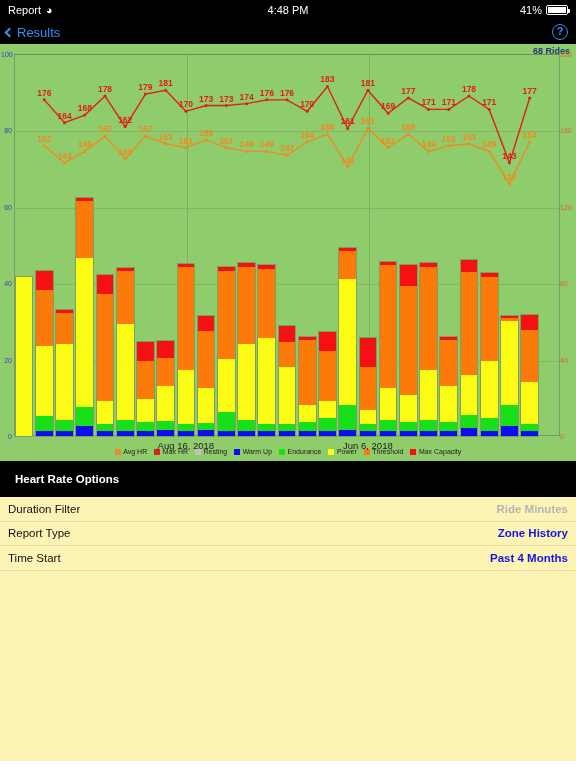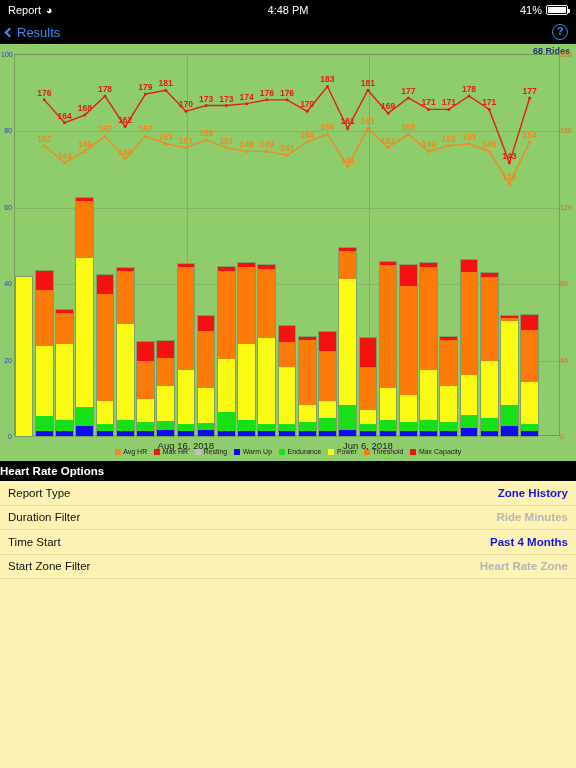--- a/index.html
+++ b/index.html
@@ -103,22 +103,22 @@
   #legend {
     position: absolute; left: 0; right: 0; bottom: 6px;
     display: flex; justify-content: center; align-items: center; gap: 7px;
     font-size: 7px; color: #1b1b1b;
   }
   .legend-item { display: flex; align-items: center; gap: 2.5px; white-space: nowrap; }
   .legend-swatch { width: 6px; height: 6px; display: inline-block; }
 
   
   #options-header {
-    height: 20px; background: #000; color: #fff; display: flex; align-items: center;
-    padding-left: 0; font-size: 11.5px; font-weight: bold;
+    height: 36px; background: #000; color: #fff; display: flex; align-items: center;
+    padding-left: 15px; font-size: 11.5px; font-weight: bold;
   }
   #options-list { background: #fdf3b5; }
   .opt-row {
     height: 24.5px; display: flex; align-items: center; justify-content: space-between;
     padding: 0 8px; border-bottom: 1px solid #e8dca0; cursor: pointer;
     background: #fdf3b5;
   }
   .opt-label { font-size: 11.5px; color: #111; }
   .opt-value { font-size: 11.5px; font-weight: bold; }
   .opt-value.active { color: #1414e6; }
@@ -492,29 +492,25 @@
     <div class="ytick-right" style="top: 159.8px;">120</div>
     <div class="ytick-right" style="top: 83.4px;">160</div>
     <div class="ytick-right" style="top: 7px;">200</div>
     <div class="xlabel" style="left: 185.889px; top: 396px;">Aug 16, 2018</div>
     <div class="xlabel" style="left: 367.889px; top: 396px;">Jun 6, 2018</div>
   </div>
 
 <div id="options-header">Heart Rate Options</div>
 <div id="options-list">
     <div class="opt-row">
+      <div class="opt-label">Duration Filter</div>
+      <div class="opt-value muted">Ride Minutes</div>
+    </div>
+    <div class="opt-row">
       <div class="opt-label">Report Type</div>
       <div class="opt-value active">Zone History</div>
-    </div>
-    <div class="opt-row">
-      <div class="opt-label">Duration Filter</div>
-      <div class="opt-value muted">Ride Minutes</div>
     </div>
     <div class="opt-row">
       <div class="opt-label">Time Start</div>
       <div class="opt-value active">Past 4 Months</div>
     </div>
-    <div class="opt-row">
-      <div class="opt-label">Start Zone Filter</div>
-      <div class="opt-value muted">Heart Rate Zone</div>
-    </div>
   </div>
 <div id="page-filler"></div>
 
 </body></html>

